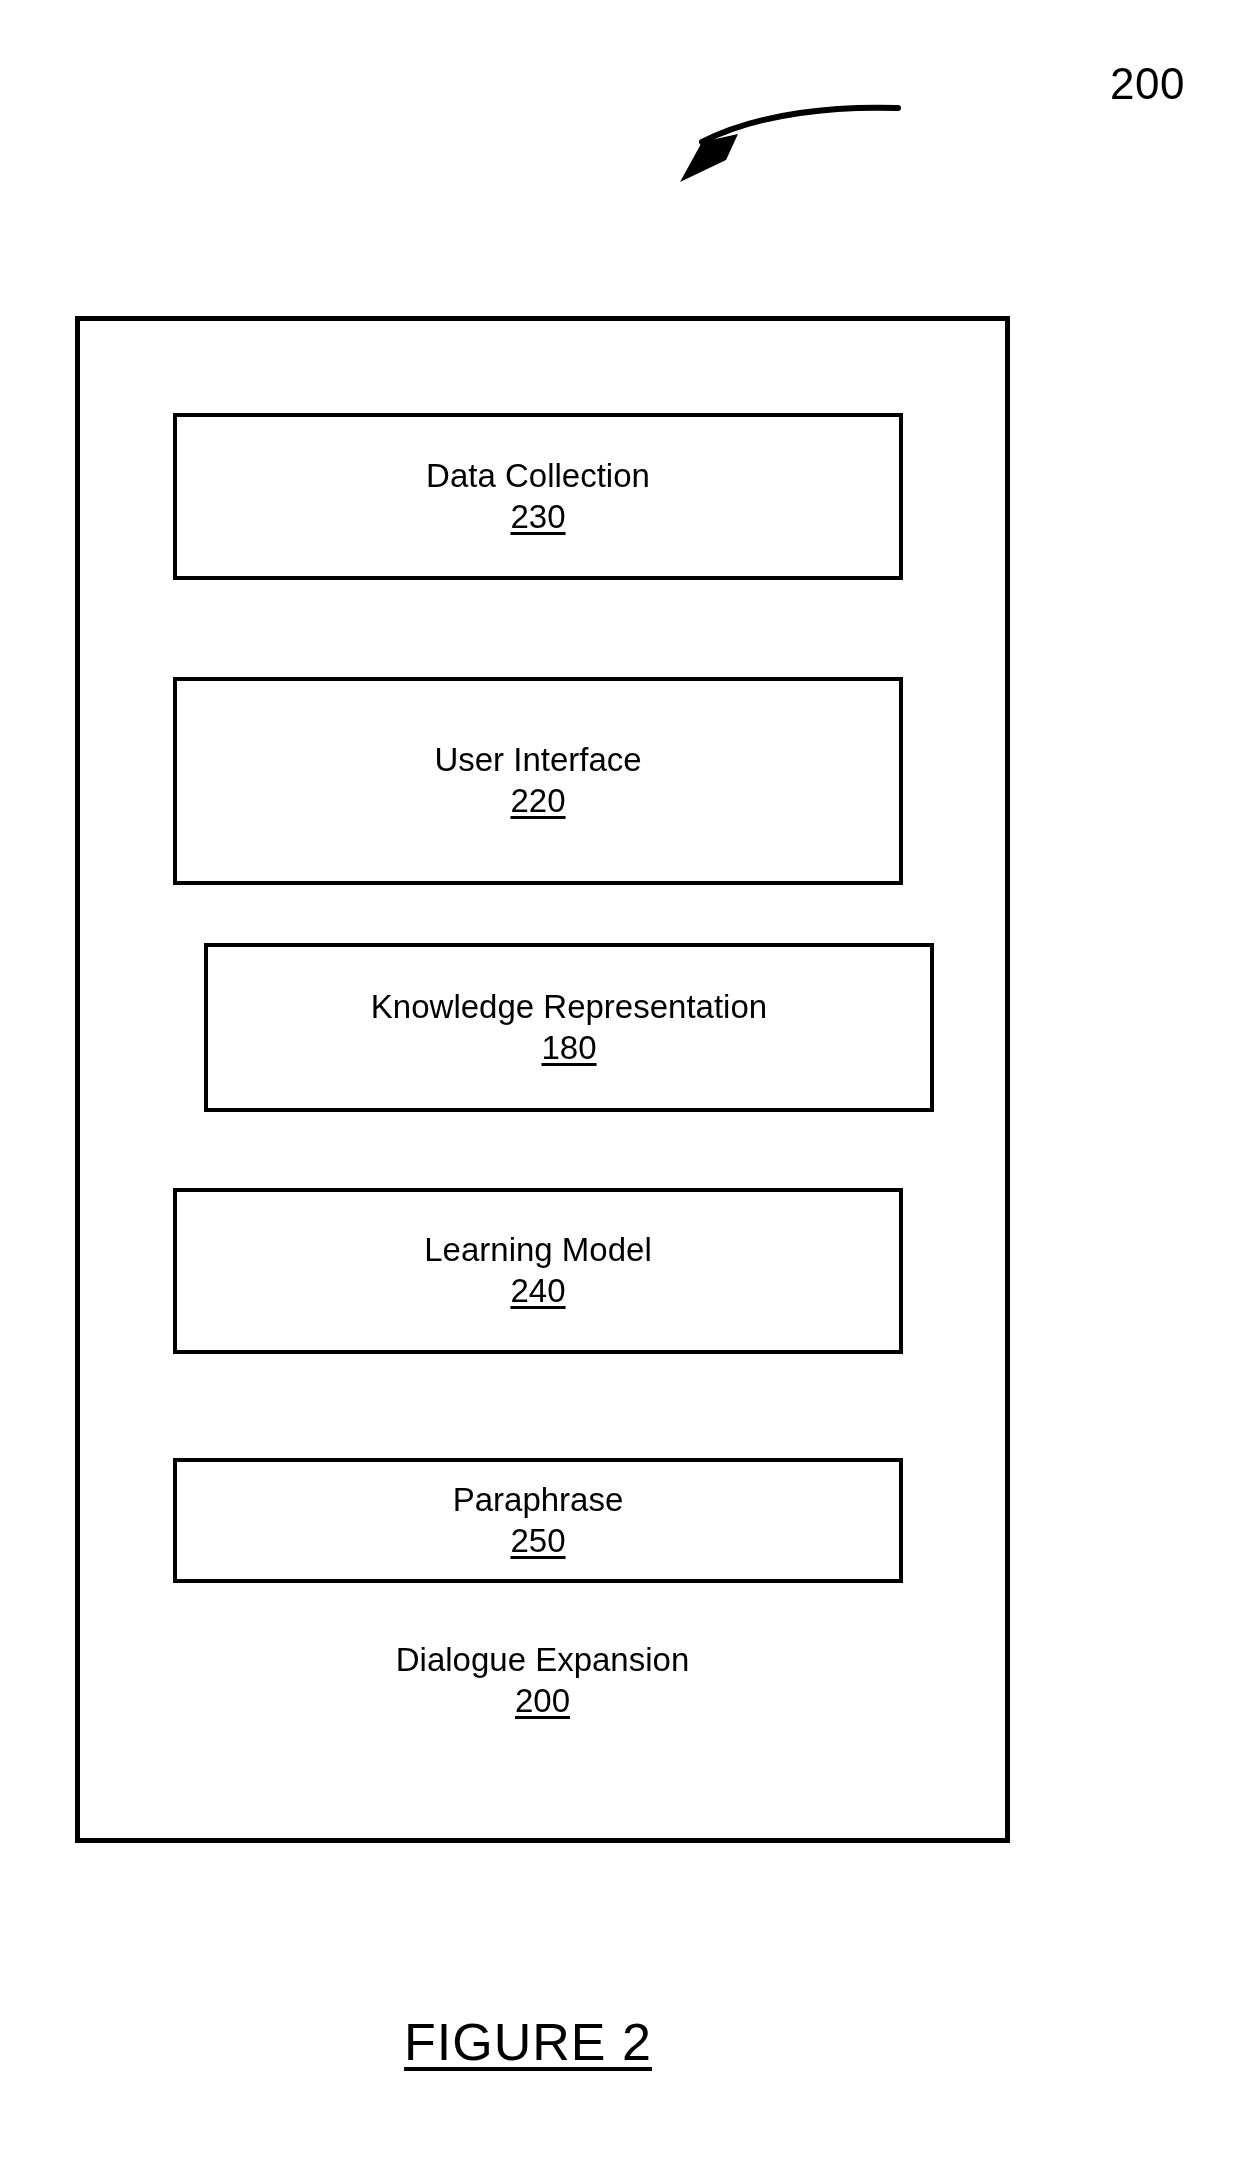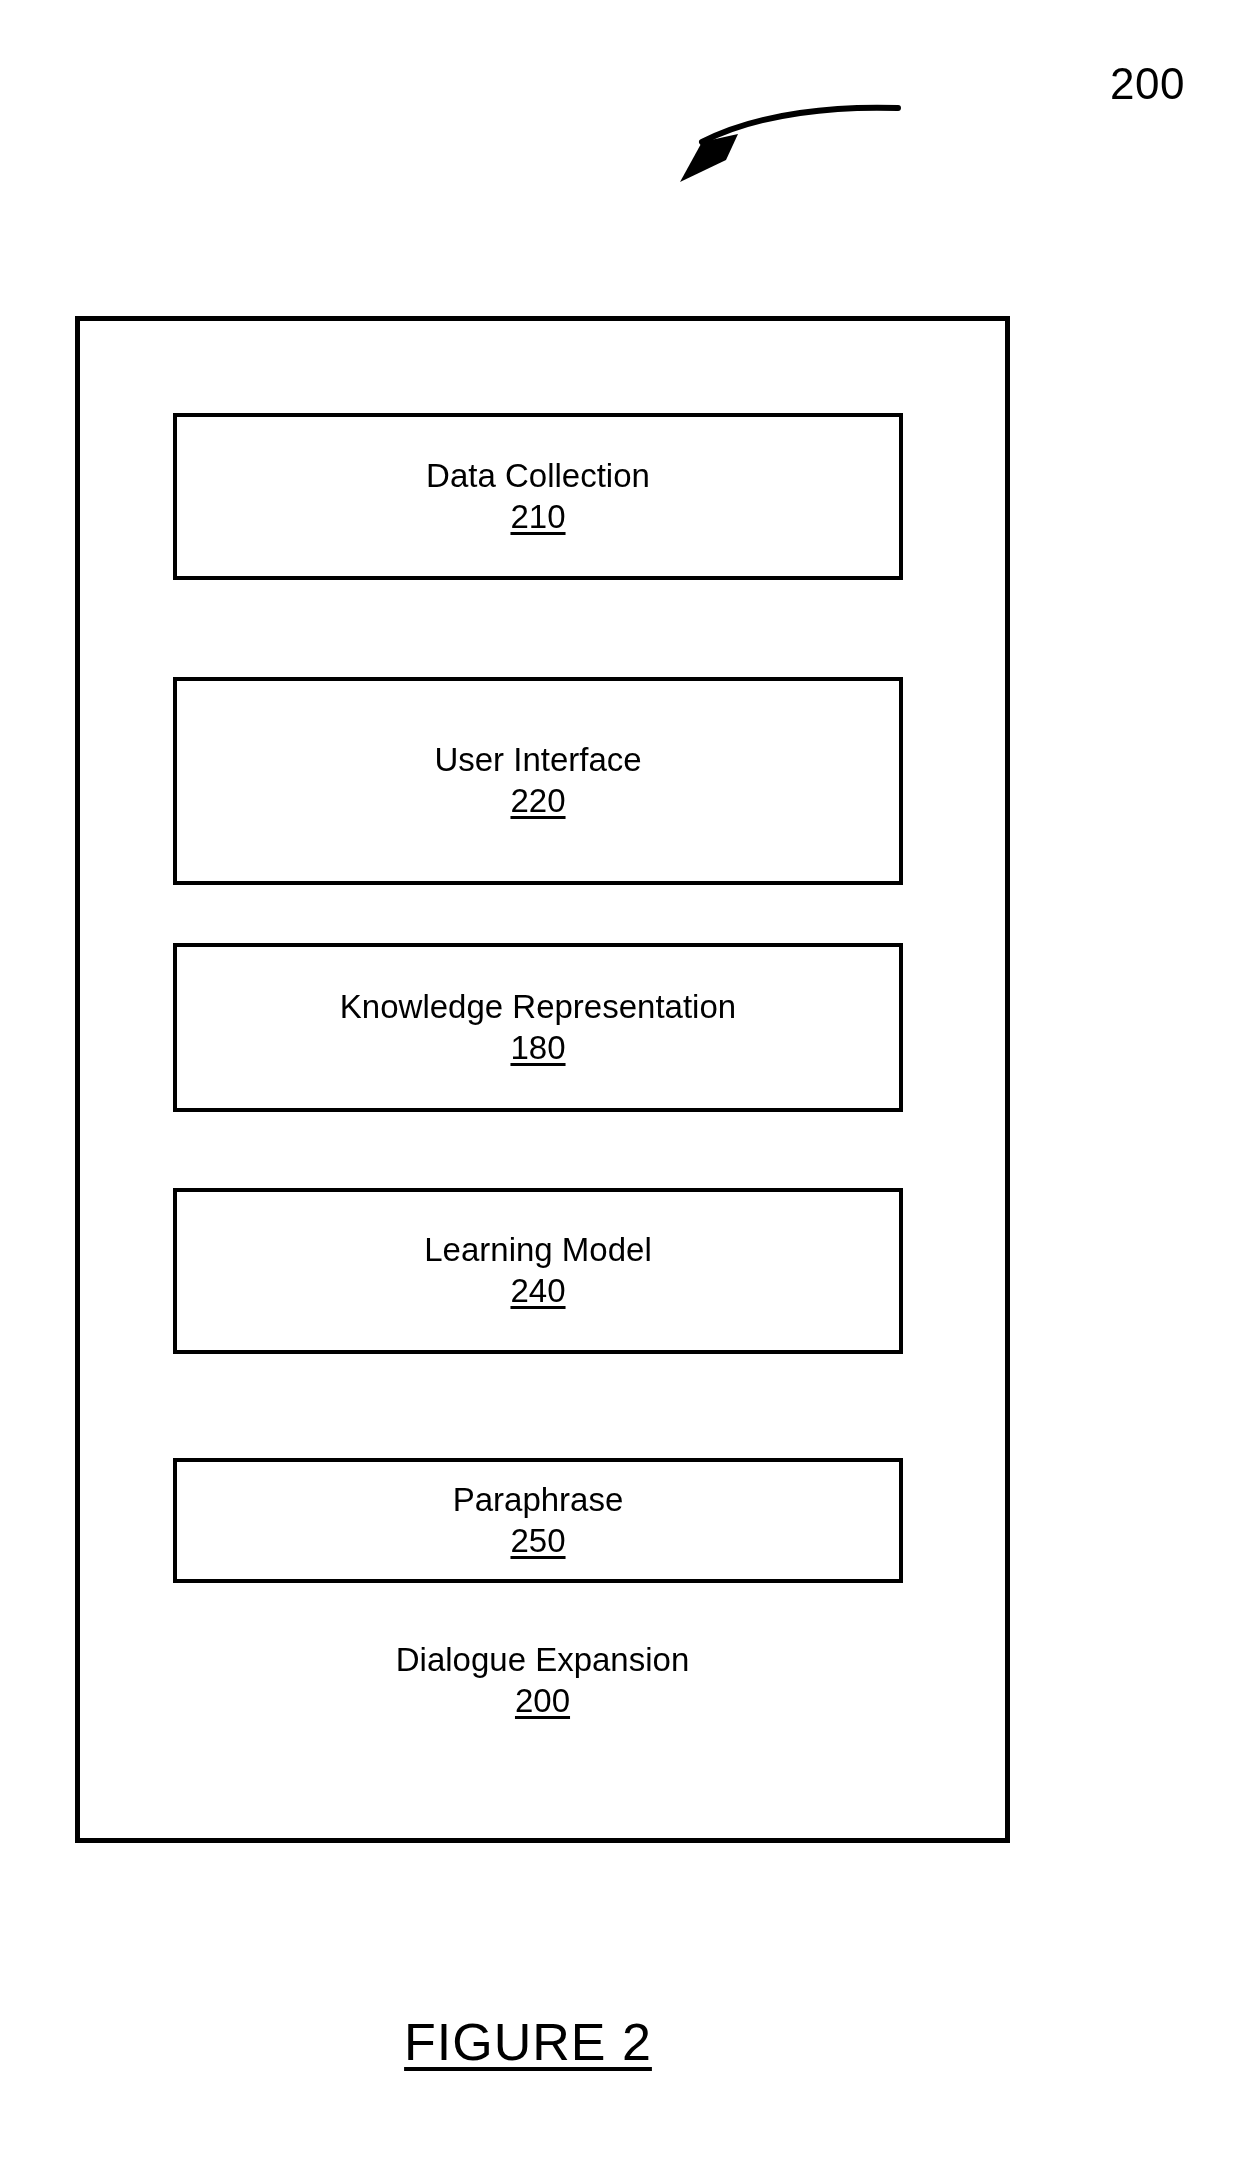--- a/index.html
+++ b/index.html
@@ -63,21 +63,21 @@
     border: 4px solid #000000;
     box-sizing: border-box;
     background: #ffffff;
     display: flex;
     flex-direction: column;
     align-items: center;
     justify-content: center;
   }
   .box-1 { top: 92px;   height: 167px; }   
   .box-2 { top: 356px;  height: 208px; }   
-  .box-3 { top: 622px;  height: 169px; }   
+  .box-3 { top: 622px;  height: 169px; margin-left: 31px; }   
   .box-4 { top: 867px;  height: 166px; }   
   .box-5 { top: 1137px; height: 125px; }   
 
   .box-title {
     font-size: 33px;
     line-height: 1.18;
     text-align: right;
     white-space: nowrap;
   }
   .box-ref {
@@ -129,21 +129,21 @@
     <path d="M 258 48 C 200 46, 120 52, 62 82" stroke="#000000" stroke-width="6" fill="none" stroke-linecap="round"></path>
     <polygon points="62,82 98,74 86,100 40,122" fill="#000000"></polygon>
   </svg>
 
   <div class="ref-number">200</div>
 
   <div class="system-container">
 
     <div class="component-box box-1">
       <div class="box-title">Data Collection</div>
-      <div class="box-ref">210</div>
+      <div class="box-ref">230</div>
     </div>
 
     <div class="component-box box-2">
       <div class="box-title">User Interface</div>
       <div class="box-ref">220</div>
     </div>
 
     <div class="component-box box-3">
       <div class="box-title">Knowledge Representation</div>
       <div class="box-ref">180</div>

